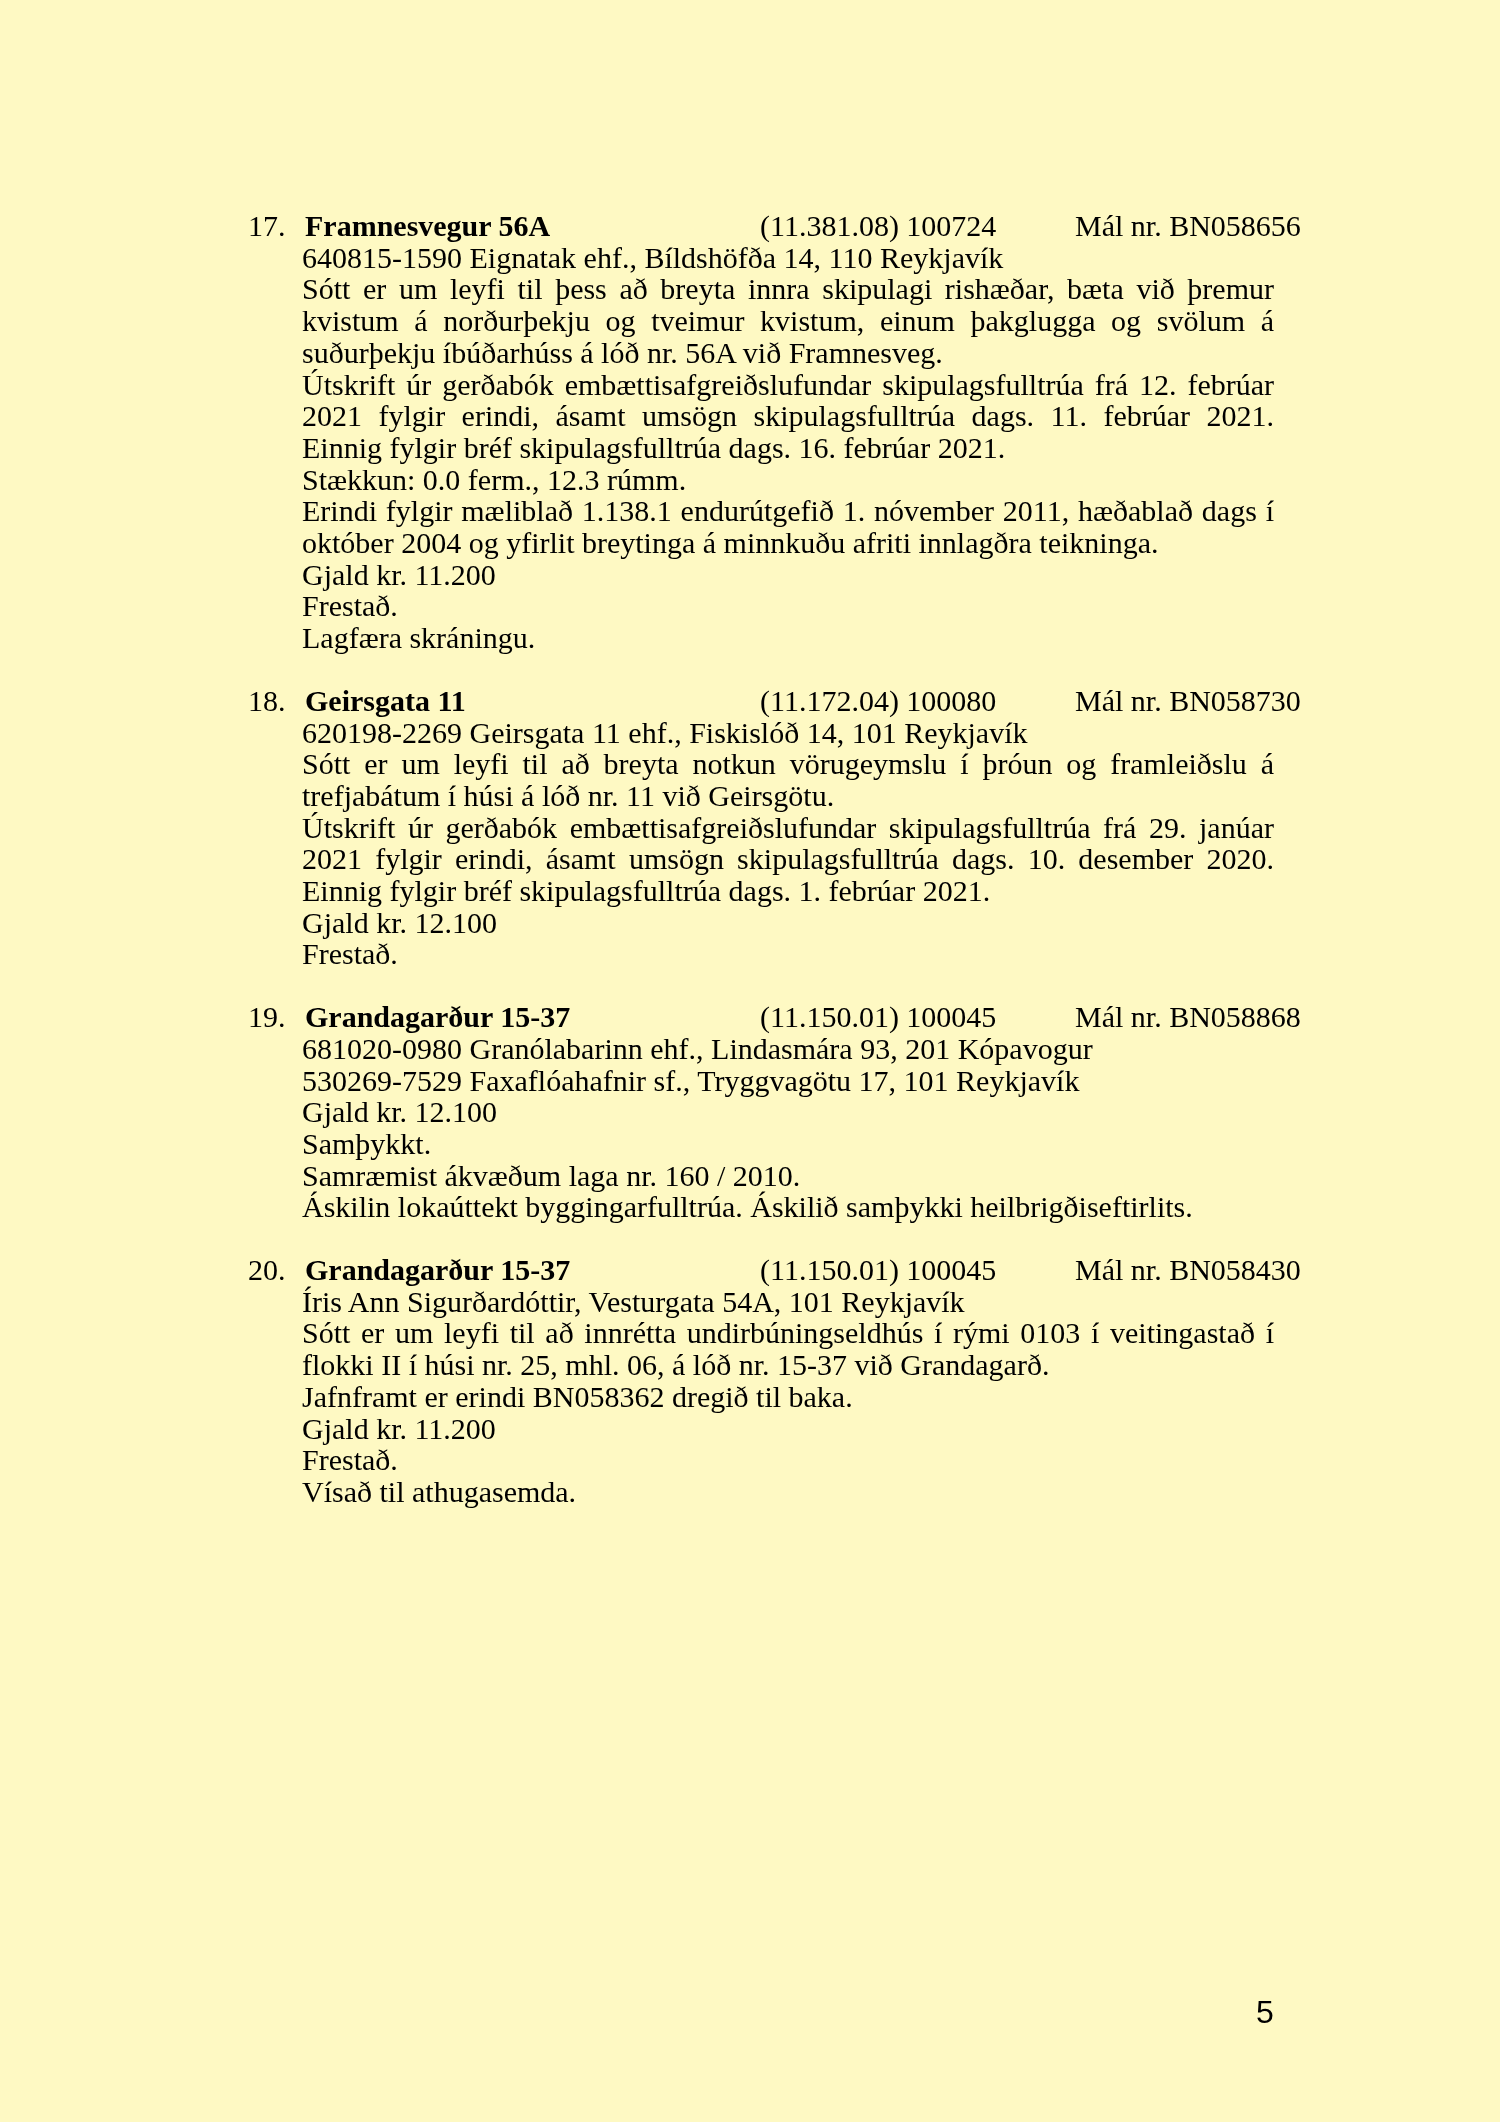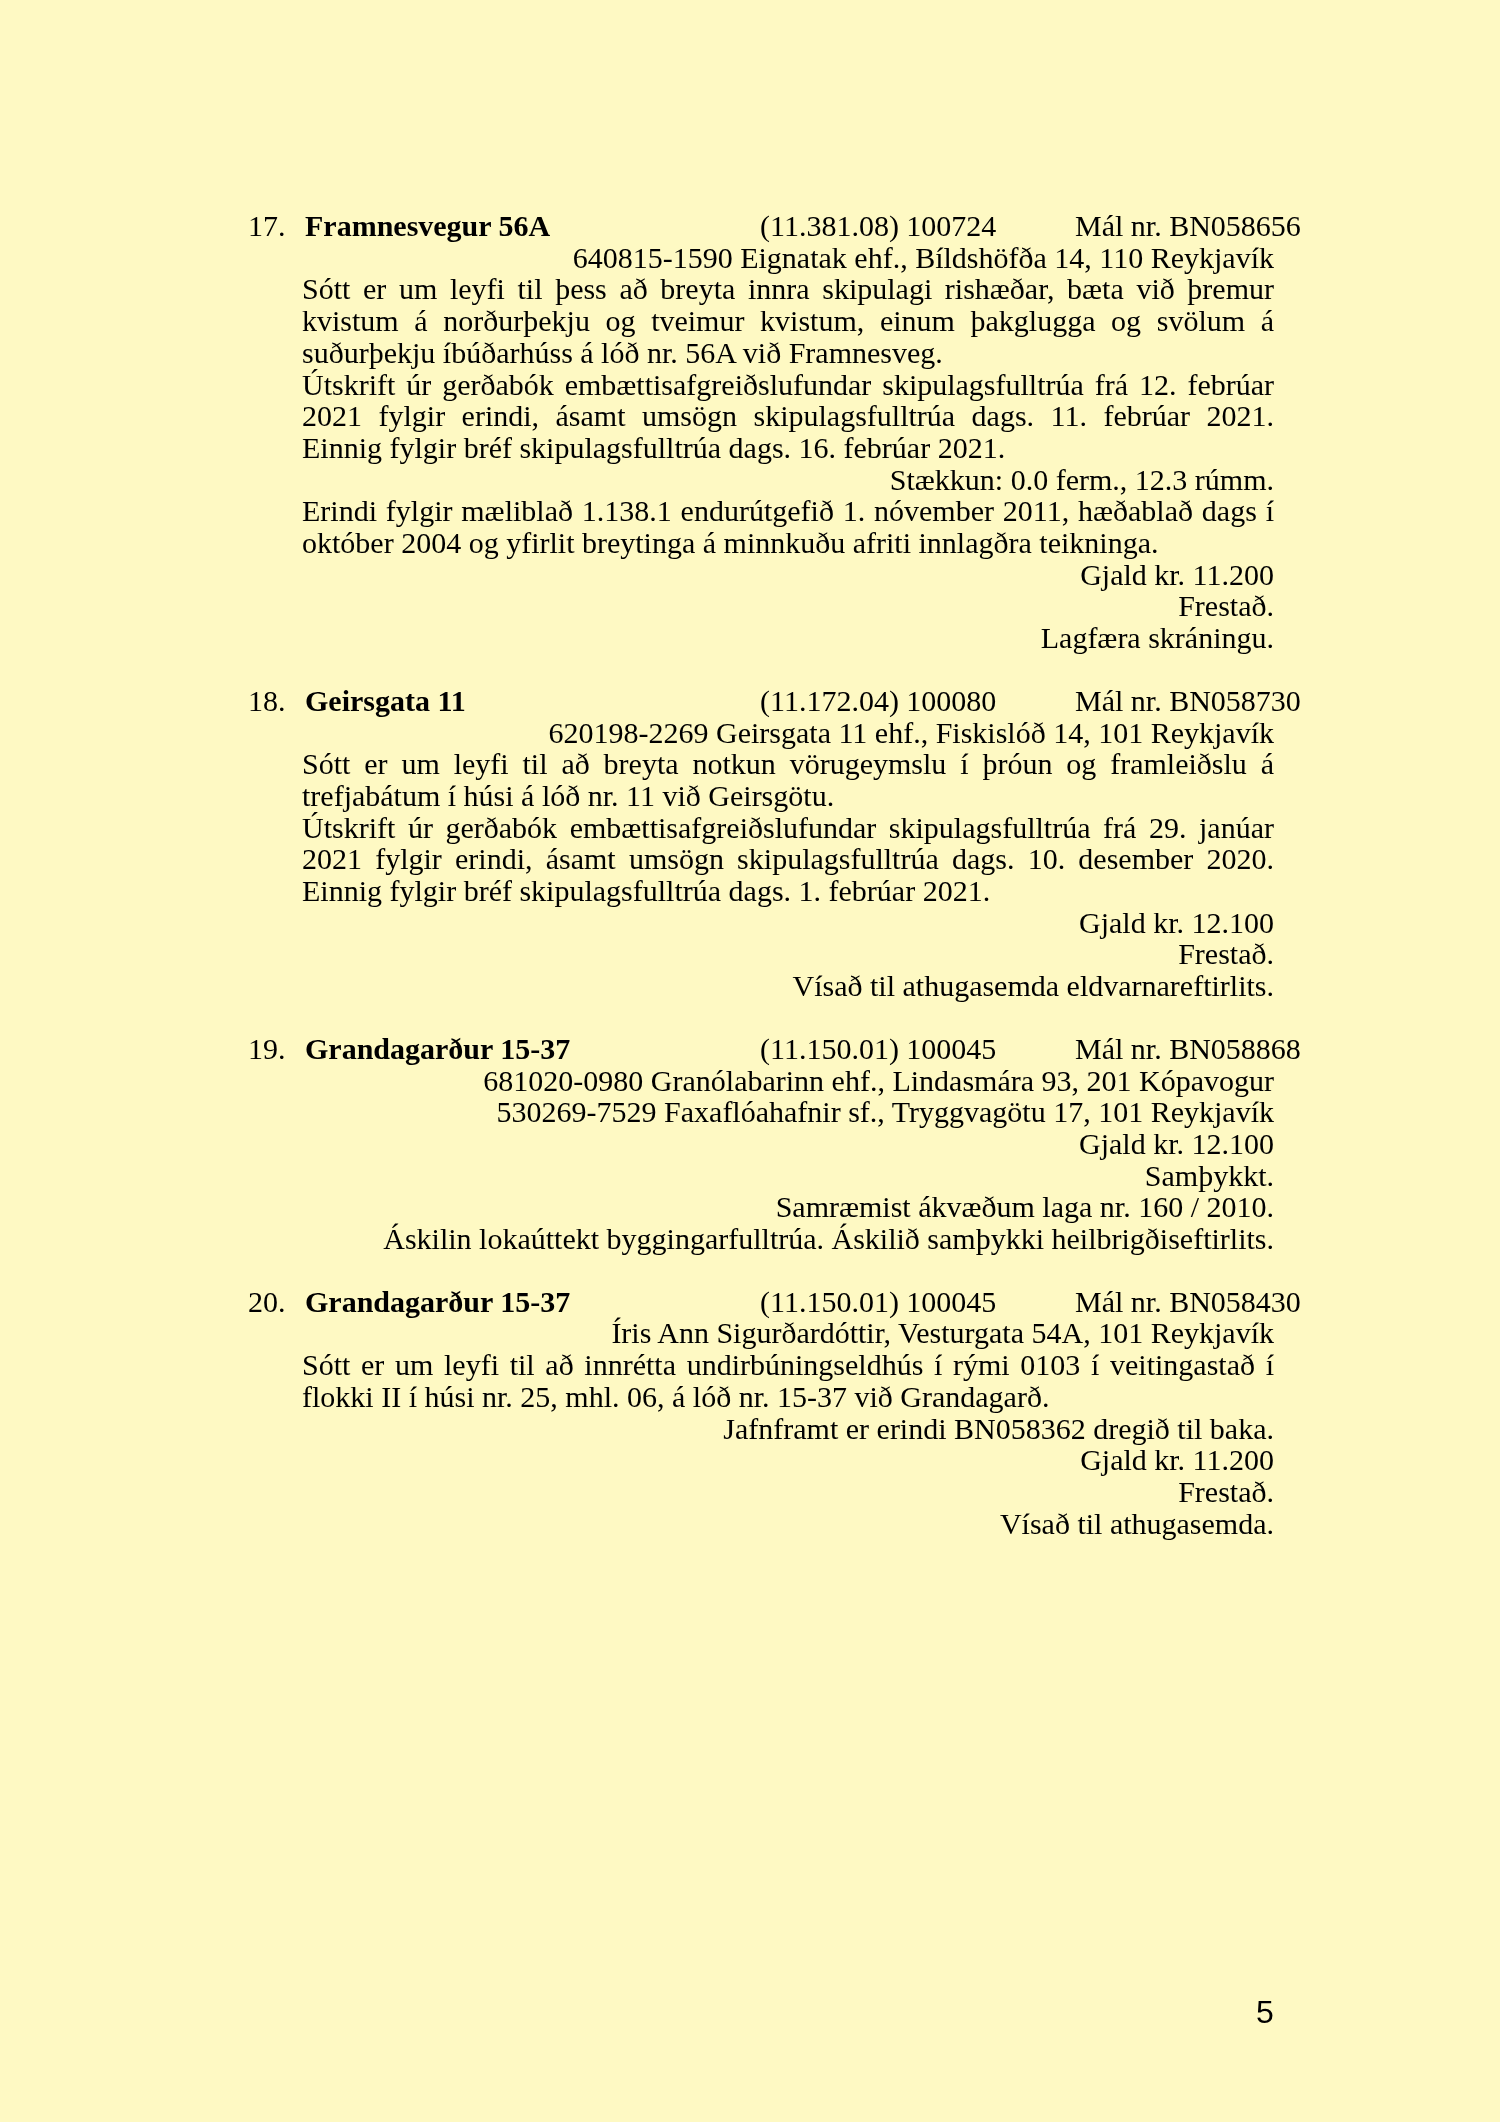--- a/index.html
+++ b/index.html
@@ -46,21 +46,20 @@
   }
   .item-header .case {
     position: absolute;
     left: 827px;
   }
   p.line {
     margin: 0;
     padding-left: 54px;
     width: 972px;
     line-height: 31.7px;
-    text-align: right;
   }
   p.line.justify {
     text-align: justify;
   }
   p.line.italic {
   }
   .page-number {
     position: absolute;
     left: 1256px;
     top: 1996px;
@@ -99,21 +98,20 @@
       <span class="address">Geirsgata 11</span>
       <span class="code">(11.172.04) 100080</span>
       <span class="case">Mál nr. BN058730</span>
     </div>
     <div class="item-body">
           <p class="line normal">620198-2269 Geirsgata 11 ehf., Fiskislóð 14, 101 Reykjavík</p>
           <p class="line justify">Sótt er um leyfi til að breyta notkun vörugeymslu í þróun og framleiðslu á trefjabátum í húsi á lóð nr. 11 við Geirsgötu.</p>
           <p class="line justify">Útskrift úr gerðabók embættisafgreiðslufundar skipulagsfulltrúa frá 29. janúar 2021 fylgir erindi, ásamt umsögn skipulagsfulltrúa dags. 10. desember 2020. Einnig fylgir bréf skipulagsfulltrúa dags. 1. febrúar 2021.</p>
           <p class="line normal">Gjald kr. 12.100</p>
           <p class="line italic">Frestað.</p>
-          <p class="line italic">Vísað til athugasemda eldvarnareftirlits.</p>
         </div>
   </section>
 
   <section class="item">
     <div class="item-header">
       <span class="num">19.</span>
       <span class="address">Grandagarður 15-37</span>
       <span class="code">(11.150.01) 100045</span>
       <span class="case">Mál nr. BN058868</span>
     </div>

